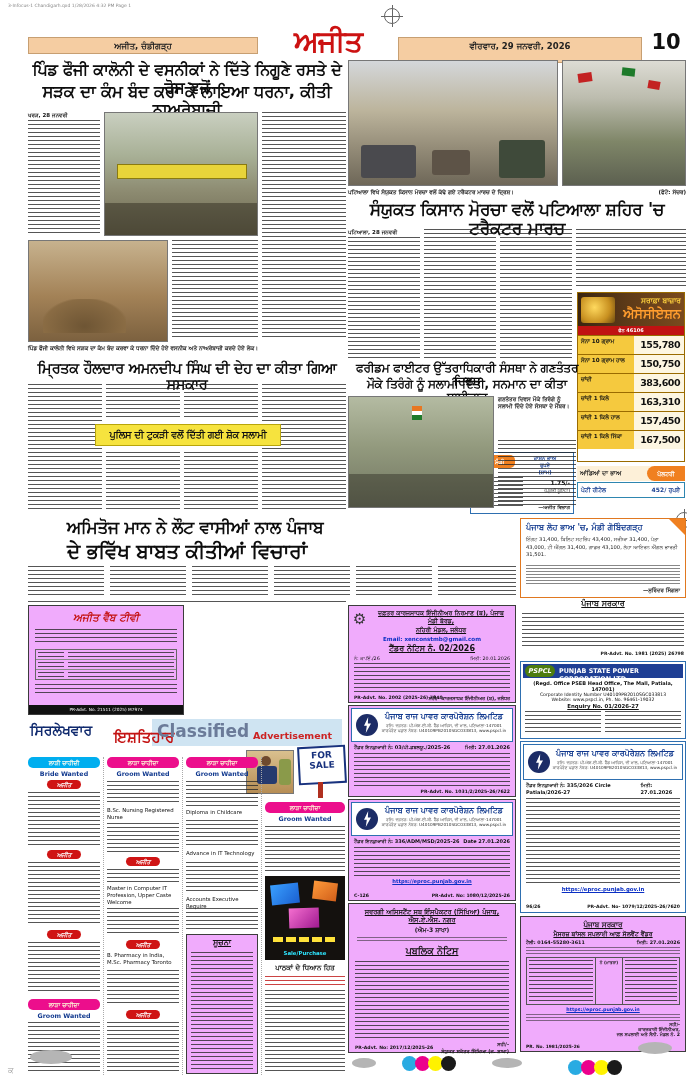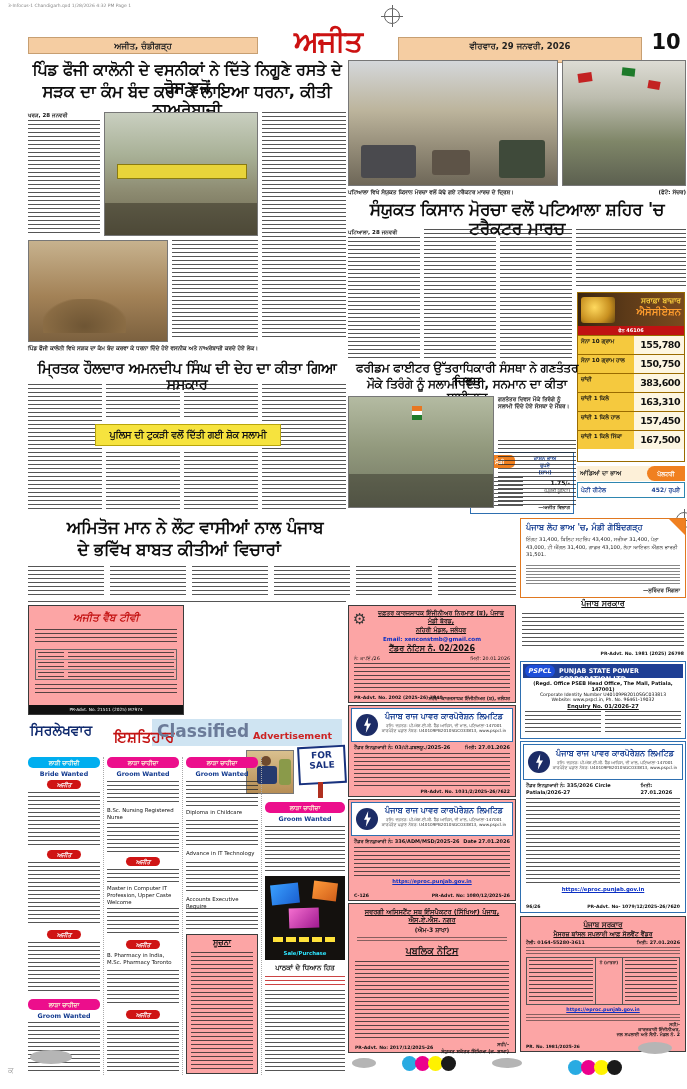--- a/index.html
+++ b/index.html
@@ -7,21 +7,21 @@
         font-family:"DejaVu Sans","Liberation Sans",sans-serif;overflow:hidden;color:#111;}
   .t{position:absolute;box-sizing:border-box;}
   .hl{font-weight:bold;color:#0c0c0c;text-align:center;line-height:1.12;letter-spacing:-.3px;}
   .gk{background-image:repeating-linear-gradient(to bottom,rgba(38,38,38,.78) 0 1.4px,transparent 1.4px 4px);}
   .gkb{background-image:repeating-linear-gradient(to bottom,rgba(16,47,170,.8) 0 1.4px,transparent 1.4px 4px);}
   .gkr{background-image:repeating-linear-gradient(to bottom,rgba(190,20,20,.8) 0 1.4px,transparent 1.4px 4px);}
   .gkf{background-image:repeating-linear-gradient(to bottom,rgba(38,38,38,.55) 0 1px,transparent 1px 3px);}
   .peach{background:#f5cda2;border:1px solid #c79f72;}
   .photo{border:1px solid #777;box-sizing:border-box;}
   .cap{font-size:5.6px;font-weight:bold;color:#111;line-height:1.25;}
-  .box{border:1px solid #3c3c3c;box-sizing:border-box;background:#fca5a5;}
+  .box{border:1px solid #3c3c3c;box-sizing:border-box;background:#f0abfc;}
   .bbox{border:1.6px solid #2e6fb0;box-sizing:border-box;background:#fff;}
   .pill{border-radius:5px;color:#fff;font-weight:bold;text-align:center;box-sizing:border-box;}
   .cyanp{background:#00aeef;color:#fffef2;}
   .magp{background:#ec0e8c;color:#fff8d8;}
   .enlab{font-size:6.3px;font-weight:bold;color:#123a8f;text-align:center;}
   .badge{position:absolute;width:34px;height:9px;background:#cf1414;border-radius:5px;color:#fff;
          font-style:italic;font-weight:bold;font-size:6px;text-align:center;line-height:9px;}
   .dots{position:absolute;display:flex;}
   .dot{width:15px;height:15px;border-radius:50%;}
   .blob{position:absolute;background:#b5b5b5;border-radius:50%;}
@@ -91,21 +91,21 @@
   <div class="t b" style="left:348px;top:229px;width:72px;font-size:5.5px;">ਪਟਿਆਲਾ, 28 ਜਨਵਰੀ</div>
   <div class="t gk" style="left:348px;top:237px;width:72px;height:121px;"></div>
   <div class="t gk" style="left:424px;top:229px;width:72px;height:129px;"></div>
   <div class="t gk" style="left:500px;top:229px;width:72px;height:129px;"></div>
   <div class="t gk" style="left:576px;top:229px;width:110px;height:58px;"></div>
 
   <div class="t" style="left:577px;top:292px;width:108px;height:170px;border:1px solid #9a6b00;">
     <div style="position:relative;height:42px;background:linear-gradient(90deg,#3a2410 0%,#5c3a18 45%,#7a4a1e 100%);">
       <div style="position:absolute;left:3px;top:4px;width:34px;height:26px;background:radial-gradient(circle at 40% 40%,#ffd95e 0%,#c89020 60%,#6b4a10 100%);border-radius:3px;"></div>
       <div class="rt b" style="position:absolute;right:3px;top:3px;width:66px;font-size:7.5px;color:#ffd23e;">ਸਰਾਫ਼ਾ ਬਾਜ਼ਾਰ</div>
-      <div class="rt b" style="position:absolute;right:3px;top:13px;width:66px;font-size:10px;color:#ff9d2e;">ਐਸੋਸੀਏਸ਼ਨ</div>
+      <div class="rt b" style="position:absolute;right:3px;top:13px;width:66px;font-size:13px;color:#ff9d2e;">ਐਸੋਸੀਏਸ਼ਨ</div>
       <div class="ctr b" style="position:absolute;left:0;bottom:0;width:100%;height:9px;background:#c01212;color:#fff;font-size:5px;line-height:9px;">ਫੋਨ 46106</div>
     </div>
     <div class="goldrow">
       <div class="goldlab">ਸੋਨਾ 10 ਗ੍ਰਾਮ</div>
       <div class="goldval">155,780</div>
     </div>
     <div class="goldrow">
       <div class="goldlab">ਸੋਨਾ 10 ਗ੍ਰਾਮ ਹਾਲ</div>
       <div class="goldval">150,750</div>
     </div>
@@ -173,21 +173,21 @@
 
   <div class="t" style="left:520px;top:518px;width:166px;height:80px;border:1.6px solid #e07820;">
     <div class="tri" style="right:0;top:0;"></div>
     <div class="b navy" style="position:absolute;left:5px;top:3px;font-size:8.2px;">ਪੰਜਾਬ ਲੋਹ ਭਾਅ 'ਚ, ਮੰਡੀ ਗੋਬਿੰਦਗੜ੍ਹ</div>
     <div style="position:absolute;left:5px;top:17px;width:154px;font-size:5.2px;line-height:1.45;color:#222;">ਇੰਗਟ 31,400, ਬਿਲਿਟ ਸਟਰਿੱਪ 43,400, ਸਰੀਆ 31,400, ਪੱਤਾ 43,000, ਟੀ ਐਂਗਲ 31,400, ਗਾਡਰ 43,100, ਲੋਹਾ ਆਇਰਨ ਐਂਗਲ ਭਾਰਤੀ 31,501.</div>
     <div class="gkf" style="position:absolute;left:5px;top:46px;width:154px;height:20px;"></div>
     <div class="b rt" style="position:absolute;right:5px;bottom:3px;width:80px;font-size:5.4px;">—ਸੁਰਿੰਦਰ ਸਿੰਗਲਾ</div>
   </div>
 
   <div class="t hl" style="left:36px;top:518px;width:318px;font-size:17px;">ਅਮਿਤੋਜ ਮਾਨ ਨੇ ਲੌਟ ਵਾਸੀਆਂ ਨਾਲ ਪੰਜਾਬ</div>
-  <div class="t hl" style="left:20px;top:540px;width:318px;font-size:17px;">ਦੇ ਭਵਿੱਖ ਬਾਬਤ ਕੀਤੀਆਂ ਵਿਚਾਰਾਂ</div>
+  <div class="t hl" style="left:28px;top:540px;width:318px;font-size:20px;">ਦੇ ਭਵਿੱਖ ਬਾਬਤ ਕੀਤੀਆਂ ਵਿਚਾਰਾਂ</div>
   <div class="t gk" style="left:28px;top:566px;width:76px;height:32px;"></div>
   <div class="t gk" style="left:110px;top:566px;width:76px;height:32px;"></div>
   <div class="t gk" style="left:192px;top:566px;width:76px;height:32px;"></div>
   <div class="t gk" style="left:274px;top:566px;width:76px;height:32px;"></div>
   <div class="t gk" style="left:356px;top:566px;width:76px;height:32px;"></div>
   <div class="t gk" style="left:438px;top:566px;width:78px;height:32px;"></div>
   <div class="t" style="left:28px;top:601px;width:318px;border-top:1px solid #555;"></div>
 
   <div class="t box" style="left:28px;top:605px;width:156px;height:110px;">
     <div class="ctr b" style="margin-top:5px;font-size:10.5px;color:#c41414;font-style:italic;">ਅਜੀਤ ਵੈੱਬ ਟੀਵੀ</div>
@@ -348,21 +348,21 @@
   </div>
 
   <div class="t" style="left:520px;top:599px;width:166px;height:60px;">
     <div class="ctr b u" style="font-size:8px;">ਪੰਜਾਬ ਸਰਕਾਰ</div>
     <div class="gk" style="margin:4px 2px 0;height:36px;"></div>
     <div class="rt b" style="margin:2px 2px 0;font-size:4.6px;">PR-Advt. No. 1981 (2025) 26798</div>
   </div>
 
   <div class="t bbox" style="left:520px;top:661px;width:166px;height:78px;">
     <div style="position:relative;height:14px;background:#1f3f94;margin:2px;">
-      <div style="position:absolute;left:2px;top:1px;width:30px;height:12px;background:#1d4ed8;border-radius:7px;color:#fff;font-style:italic;font-weight:bold;font-size:6.5px;text-align:center;line-height:12px;">PSPCL</div>
+      <div style="position:absolute;left:2px;top:1px;width:30px;height:12px;background:#4d7c0f;border-radius:7px;color:#fff;font-style:italic;font-weight:bold;font-size:6.5px;text-align:center;line-height:12px;">PSPCL</div>
       <div class="b" style="position:absolute;left:36px;top:3px;color:#fff;font-size:6.4px;">PUNJAB STATE POWER CORPORATION LTD.</div>
     </div>
     <div class="ctr b" style="font-size:5px;">(Regd. Office PSEB Head Office, The Mall, Patiala, 147001)</div>
     <div class="ctr" style="font-size:4.6px;">Corporate Identity Number U40109PB2010SGC033813</div>
     <div class="ctr" style="font-size:4.6px;">Website: www.pspcl.in, Ph. No. 96461-19032</div>
     <div class="ctr b u" style="font-size:5.4px;margin-top:1px;">Enquiry No. 01/2026-27</div>
     <div style="display:flex;gap:4px;margin:2px 4px 0;">
       <div class="gk" style="flex:1;height:24px;"></div>
       <div class="gk" style="flex:1;height:24px;"></div>
     </div>

